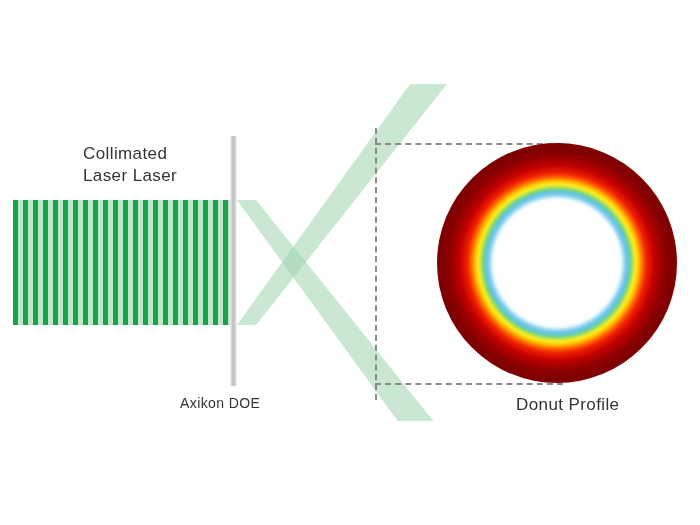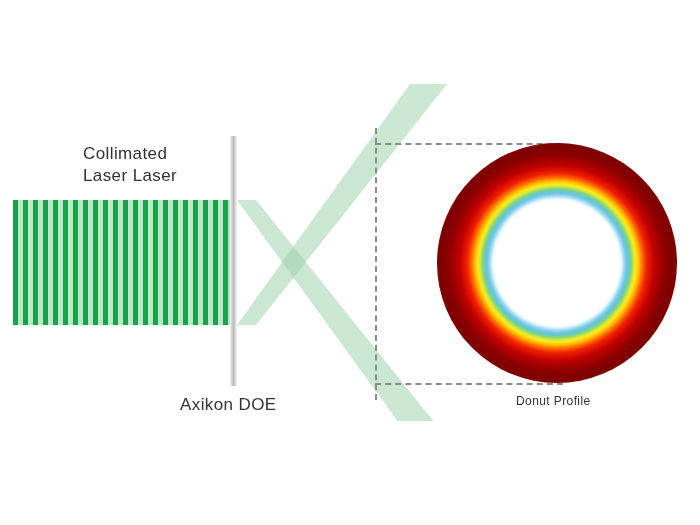--- a/index.html
+++ b/index.html
@@ -118,26 +118,26 @@
     line-height: 1.32;
   }
   #label-collimated {
     left: 83px;
     top: 143px;
     font-size: 17px;
   }
   #label-axicon {
     left: 180px;
     top: 394px;
-    font-size: 17px;
+    font-size: 14px;
   }
   #label-donut {
     left: 516px;
     top: 394px;
-    font-size: 12px;
+    font-size: 17px;
   }
 </style>
 </head>
 <body>
 
 <div id="figure">
 
   <div id="collimated-beam" style="left: 13px; top: 200px; width: 218px; height: 125px; background: rgb(191, 230, 201);">
       <div class="stripe" style="left: 0px; width: 5px; background: rgb(22, 163, 74);"></div>
       <div class="stripe" style="left: 10px; width: 5px; background: rgb(22, 163, 74);"></div>

